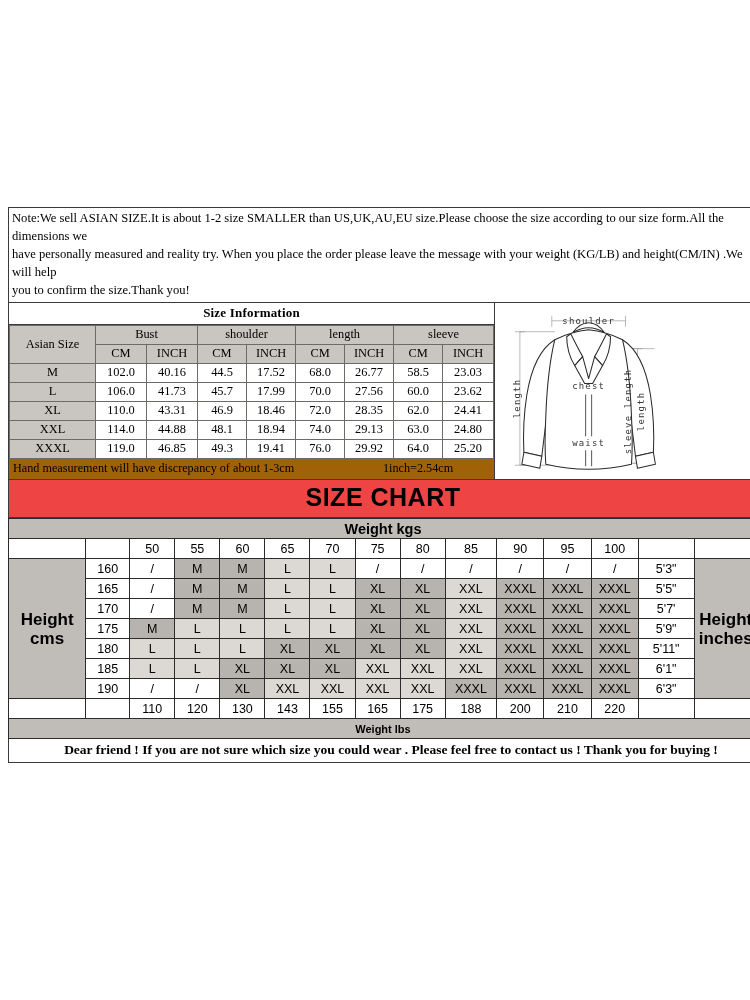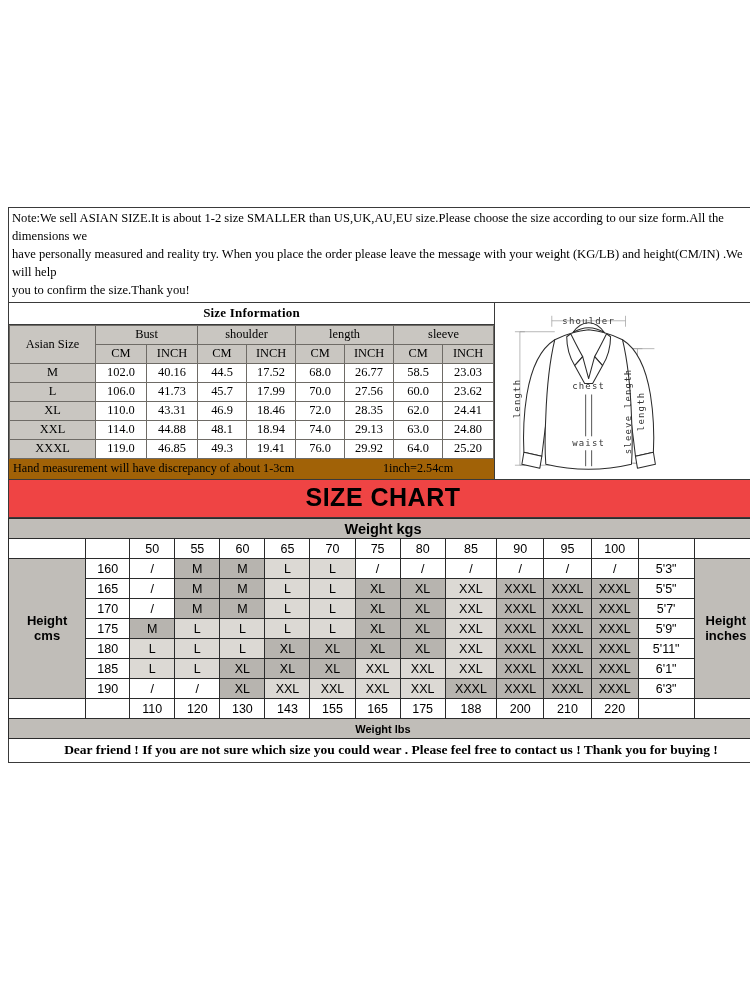--- a/index.html
+++ b/index.html
@@ -154,21 +154,21 @@
     padding-left: 3px;
     height: 21px;
   }
   td.corner { background: #ffffff; }
   td.wnum { background: #ffffff; font-size: 12.5px; }
   td.hnum { background: #ffffff; font-size: 12.5px; }
   td.hin  { background: #ffffff; font-size: 12.5px; }
   td.sidelbl {
     background: #c0bdb8;
     font-weight: bold;
-    font-size: 13px;
+    font-size: 17px;
     line-height: 1.12;
   }
 
   td.c-slash { background: #ffffff; }
   td.c-dark  { background: #b7b4af; }
   td.c-light { background: #dcd9d4; }
 
   .msg {
     border: 1px solid #3a3a3a;
     border-top: none;

